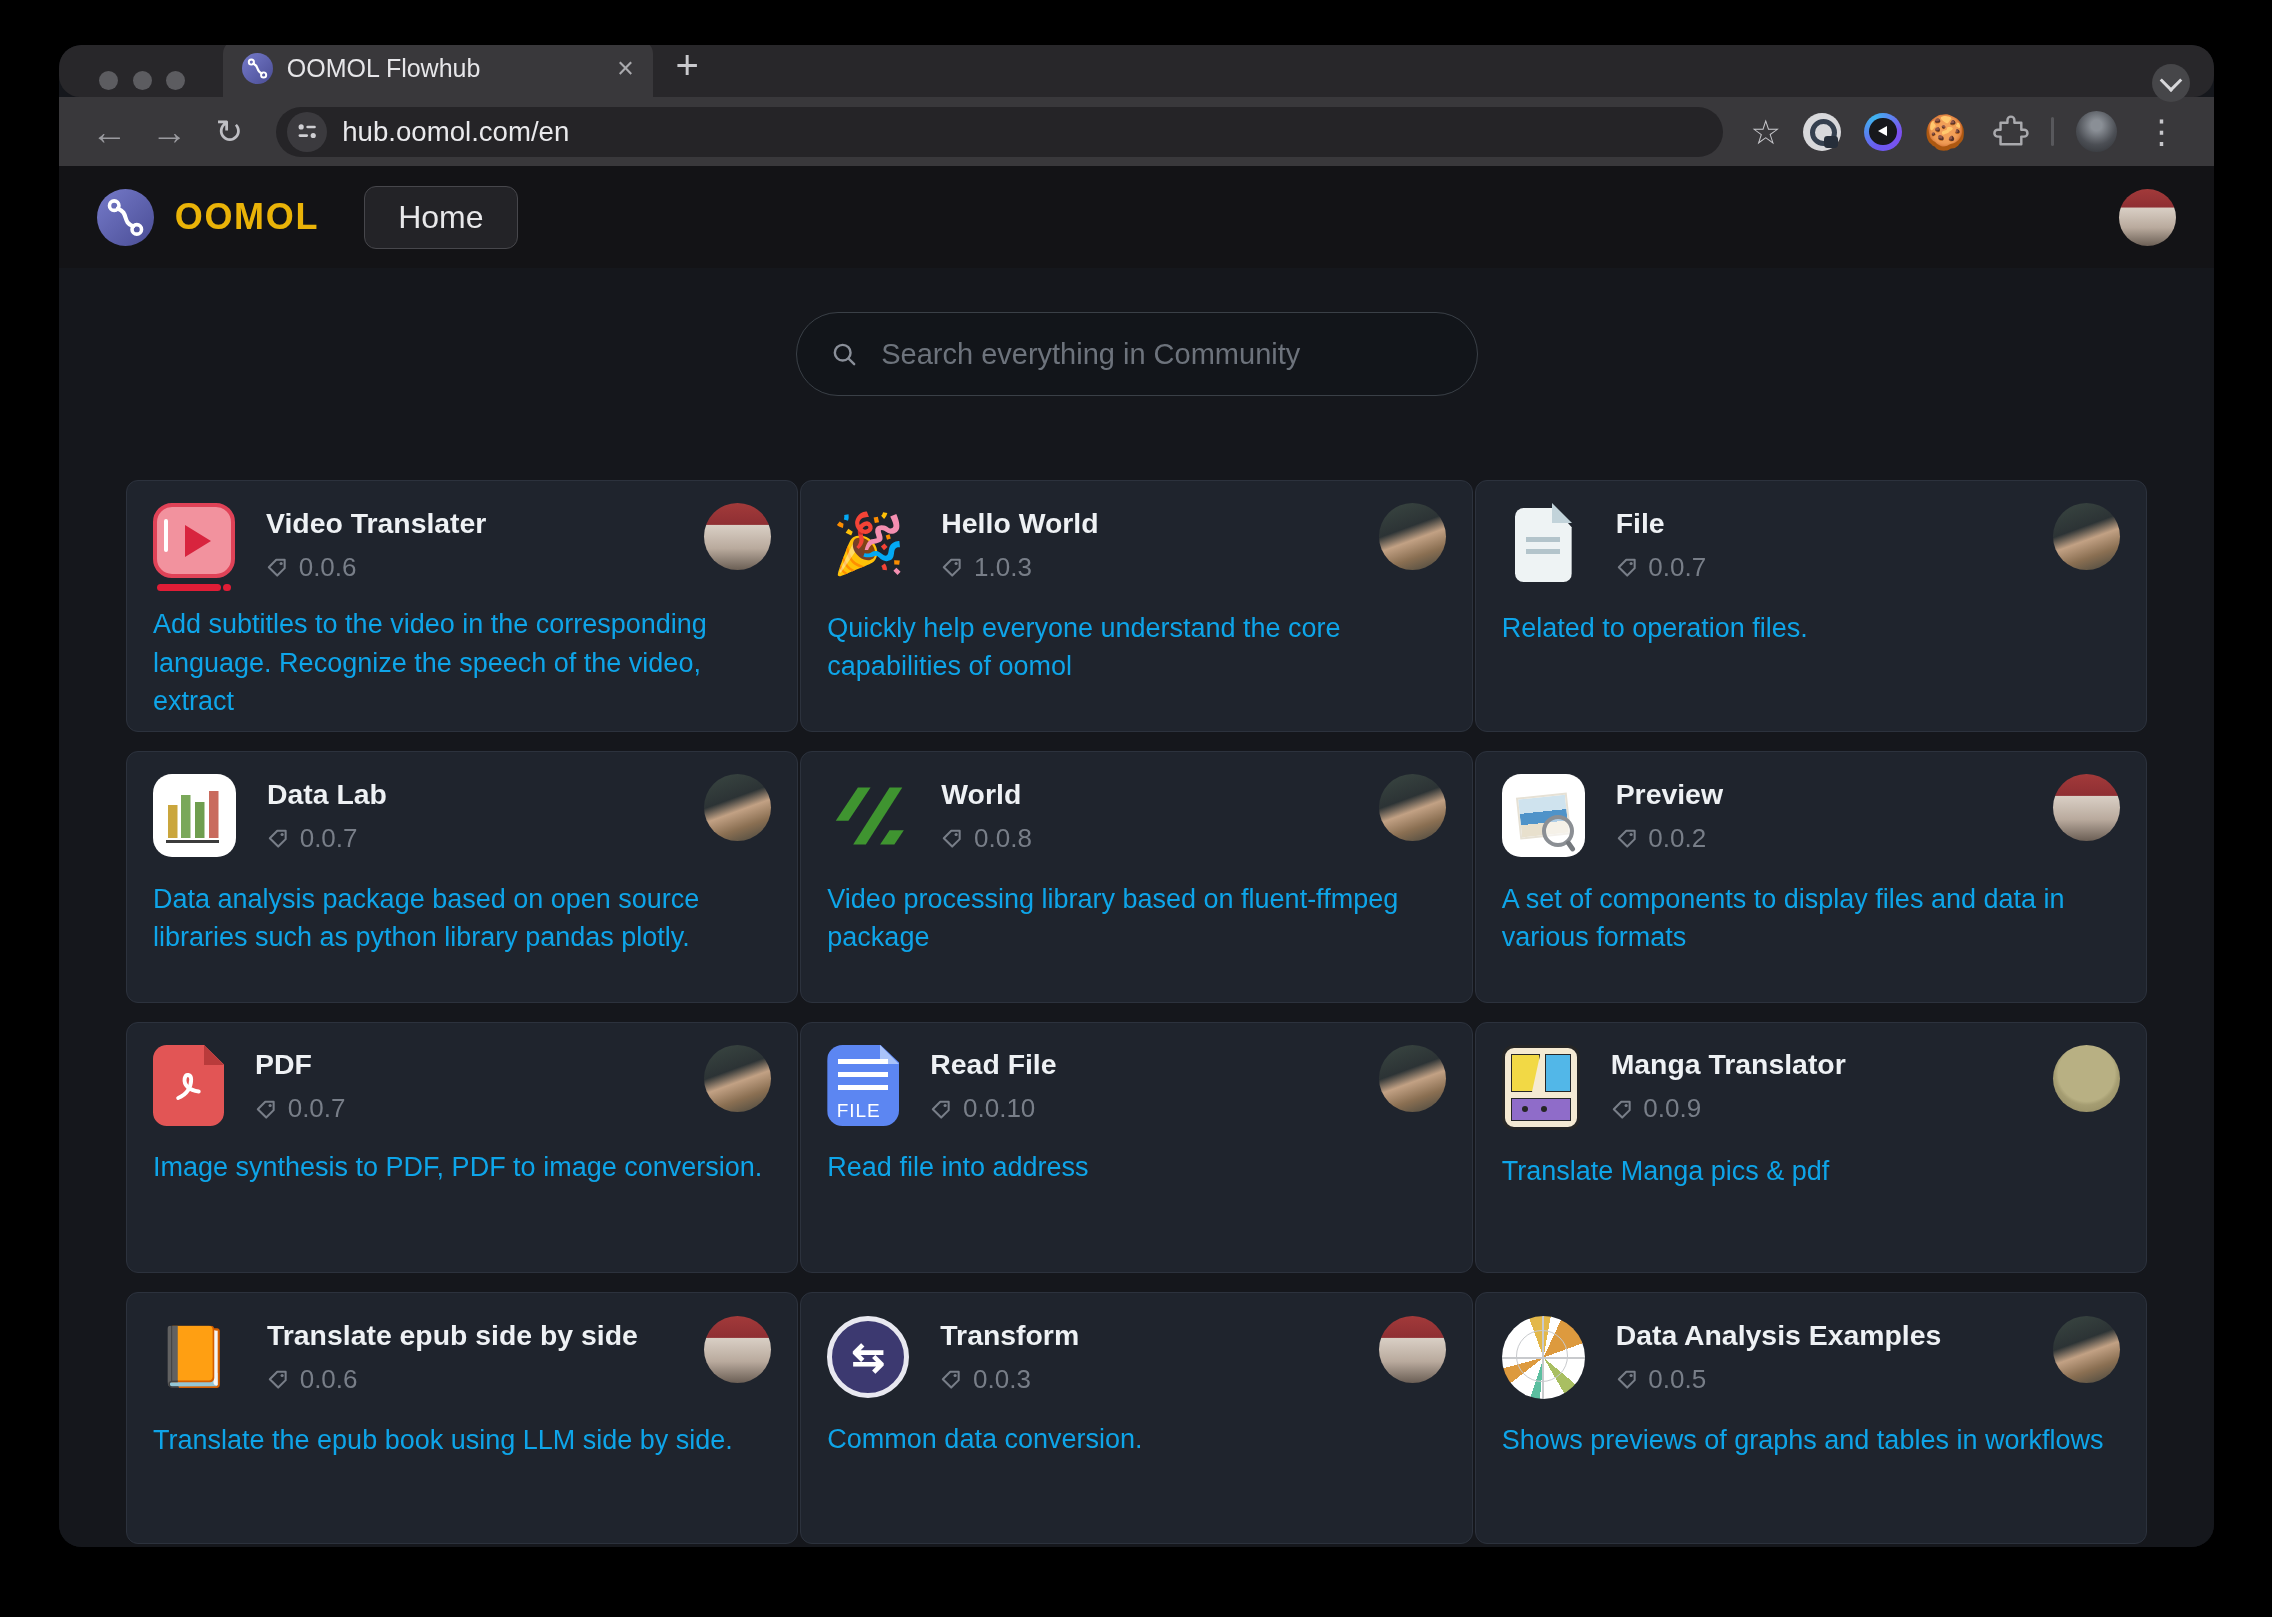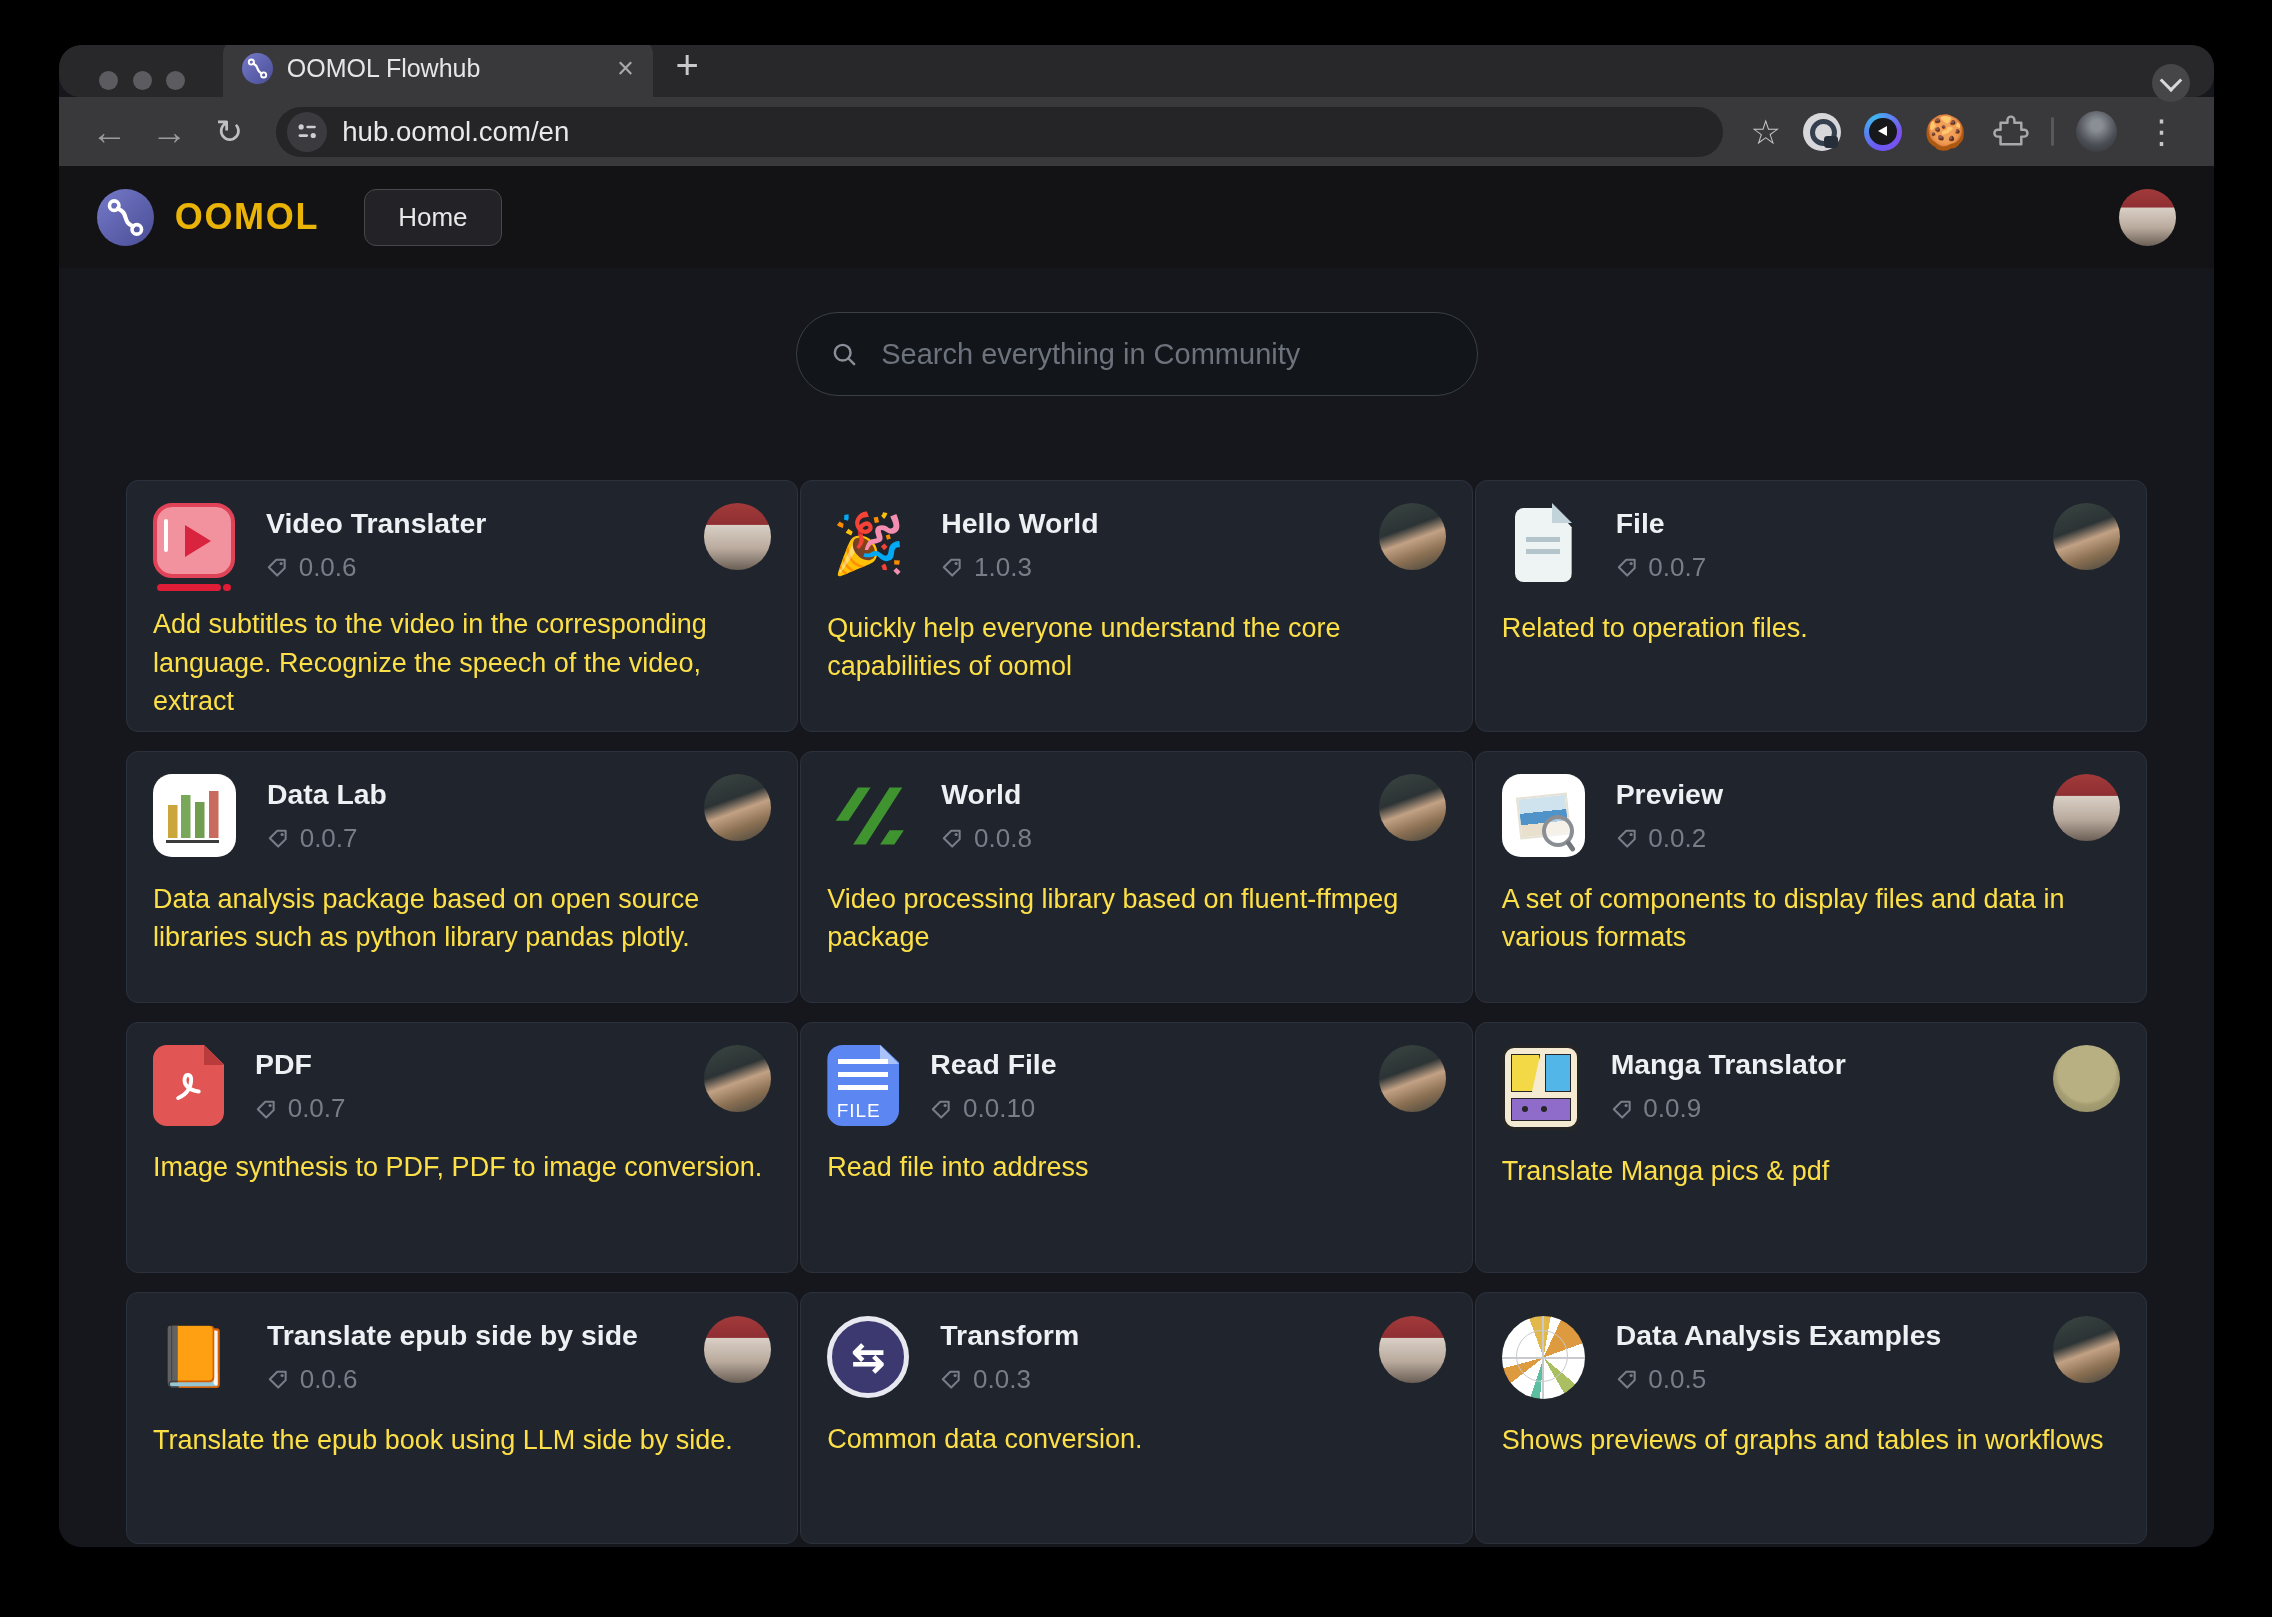--- a/index.html
+++ b/index.html
@@ -52,21 +52,21 @@
   .sep{width:2.6px;height:29px;background:#58585c;border-radius:1.7px;}
   .tb-avatar{width:41px;height:41px;border-radius:50%;background:radial-gradient(circle at 50% 35%,#8a8f96 16%,#4b4e54 58%,#2d2f33 100%);}
   .kebab{color:#c7c7cb;font-size:33px;line-height:1;padding:0 5.2px;}
   
   .siteheader{height:102px;background:#131316;display:flex;align-items:center;padding:0 38px;flex:none;}
   .brand{display:flex;align-items:center;gap:20.7px;}
   .logo{width:57px;height:57px;}
   .brand-name{color:#eab308;font-size:36px;font-weight:bold;letter-spacing:1.7px;}
   .home-btn{
     margin-left:45px;padding:12px 33px;border:1.7px solid #47474c;border-radius:12px;
-    background:#232327;color:#e8e8ea;font-size:26px;
+    background:#232327;color:#e8e8ea;font-size:32px;
   }
   .hdr-avatar{margin-left:auto;width:57px;height:57px;border-radius:50%;}
   
   .av-cat{background:linear-gradient(180deg,#a23a3a 0%,#8f2f33 32%,#d9cfc5 33%,#b9aa9d 68%,#6b5f55 100%);}
   .av-person{background:linear-gradient(160deg,#3a4742 0%,#2c3335 38%,#c2a184 54%,#8a6f52 74%,#40423c 100%);}
   .av-manga{background:radial-gradient(circle at 50% 42%,#b8b083 0 55%,#a59d72 62%,#8b835c 100%);}
   
   .content{flex:1;background:#15171c;overflow:hidden;display:flex;flex-direction:column;align-items:center;}
   .searchbar{
     margin-top:44px;width:682px;height:84px;border:1.7px solid #3a4047;border-radius:43px;
@@ -84,21 +84,21 @@
   .card{
     background:#1f242d;border:1.7px solid #2c323d;border-radius:12px;height:205px;
     padding:22.4px 26px;box-sizing:content-box;display:flex;flex-direction:column;
   }
   .card-top{display:flex;align-items:flex-start;}
   .pkg-icon{width:83px;height:83px;flex:none;display:flex;align-items:center;justify-content:center;position:relative;font-size:59px;line-height:1;}
   .pkg-meta{margin-left:31px;min-width:0;}
   .pkg-title{margin:3.4px 0 0;color:#eef1f4;font-size:28.4px;font-weight:bold;white-space:nowrap;}
   .pkg-version{margin-top:12px;display:flex;align-items:center;gap:10.3px;color:#787e88;font-size:26px;}
   .avatar{margin-left:auto;width:67px;height:67px;border-radius:50%;flex:none;}
-  .pkg-desc{margin:22.4px 0 0;color:#fde047;font-size:27px;line-height:1.42;}
+  .pkg-desc{margin:22.4px 0 0;color:#0ea5e9;font-size:27px;line-height:1.42;}
   
   .icon-video{background:#f2929e;border:4.3px solid #e04257;border-radius:19px;width:74px;height:67px;overflow:visible;}
   .icon-video::before{content:"";position:absolute;left:6.9px;top:12px;width:4.3px;height:33px;background:#fff;border-radius:2.6px;}
   .iv-play{width:0;height:0;border-left:26px solid #d8243e;border-top:16.4px solid transparent;border-bottom:16.4px solid transparent;margin-left:8.6px;}
   .iv-bar{position:absolute;left:0;right:10.3px;bottom:-17px;height:7.8px;background:#e01d36;border-radius:4.3px;}
   .iv-bar::after{content:"";position:absolute;right:-10.3px;top:0;width:7.8px;height:7.8px;border-radius:50%;background:#e01d36;}
   .icon-doc .doc-sheet{width:57px;height:74px;background:#eef3f4;border-radius:8.6px;position:relative;clip-path:polygon(0 0,70% 0,100% 26%,100% 100%,0 100%);}
   .icon-doc .doc-fold{position:absolute;top:0;right:13px;width:0;height:0;border-bottom:20.7px solid #c2d3da;border-right:20.7px solid transparent;}
   .icon-doc .doc-lines{position:absolute;left:24px;top:34px;width:34px;height:24px;background:repeating-linear-gradient(to bottom,#b3c4cb 0 5.2px,transparent 5.2px 12px);}
   .icon-datalab{background:#fff;border-radius:19px;

